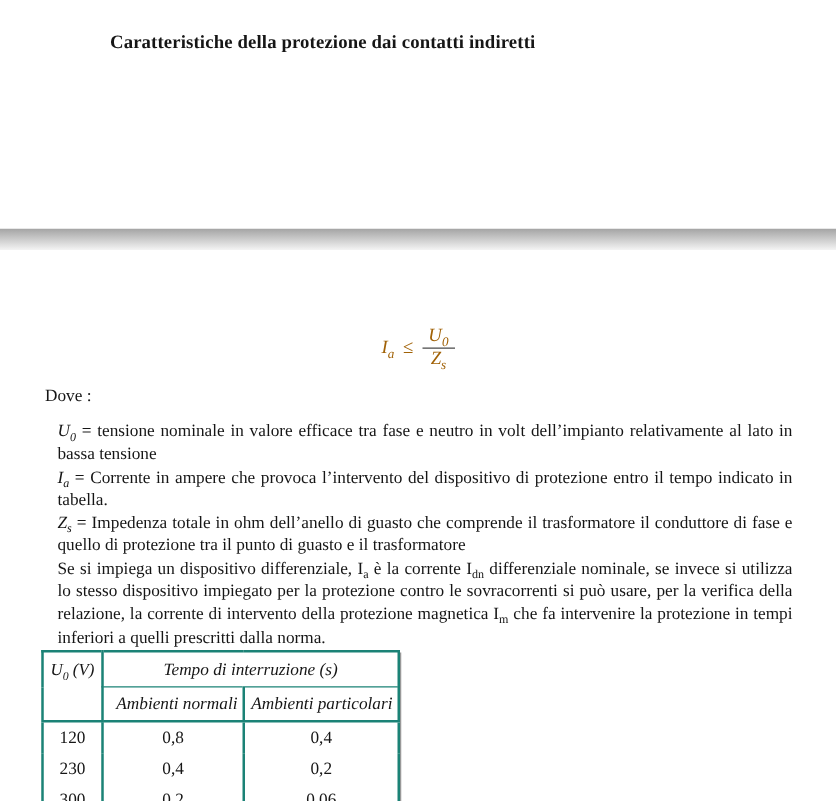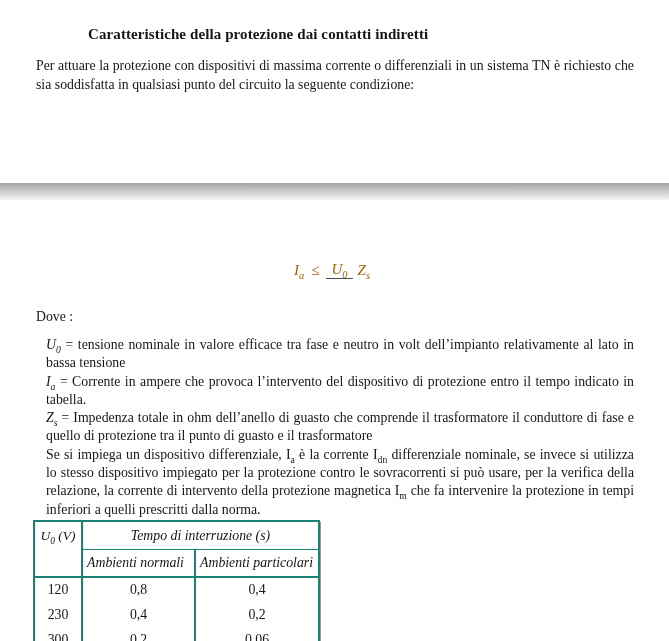--- a/index.html
+++ b/index.html
@@ -27,21 +27,21 @@
   .band{
     position:absolute;left:0;top:183px;width:669px;height:17px;
     background:linear-gradient(to bottom,var(--band-top),var(--band-bottom));
   }
   .formula{
     position:absolute;left:0;top:261px;width:669px;
     display:flex;justify-content:center;align-items:center;
     color:#a16207;font-size:15px;font-style:italic;
   }
   .formula .op{margin:0 2px 0 7px;font-style:normal;}
-  .formula .frac{display:inline-flex;flex-direction:row;align-items:center;margin-left:5px;}
+  .formula .frac{display:inline-flex;flex-direction:column;align-items:center;margin-left:5px;}
   .formula .num,.formula .den{padding:0 5px;line-height:17px;}
   .formula .num{border-bottom:1px solid #4a4a4a;}
 
   .where{position:absolute;left:36px;top:309px;font-size:13.8px;}
   .defs{
     position:absolute;left:36px;top:336px;width:598px;
     font-size:13.8px;line-height:18.3px;
   }
   .def{text-align:justify;margin-left:10px;}
 
@@ -56,34 +56,33 @@
     border:2px solid var(--teal);
     box-shadow:1px 2px 0 rgba(70,70,70,.55);
   }
   th,td{padding:4px;font-weight:normal;}
   th{font-style:italic;}
   .c-u0{
     vertical-align:top;text-align:center;font-size:13.5px;line-height:19px;
     border-right:2px solid var(--teal);border-bottom:2px solid var(--teal);
   }
   .c-span{text-align:center;font-size:13.8px;line-height:19px;border-bottom:1px solid var(--teal);}
-  .c-sub{text-align:left;font-size:13.8px;line-height:18px;border-bottom:2px solid var(--teal);}
+  .c-sub{text-align:right;font-size:13.8px;line-height:18px;border-bottom:2px solid var(--teal);}
   .c-sub2{border-left:2px solid var(--teal);}
   tbody td{text-align:center;font-size:13.8px;line-height:16.8px;}
   tbody td:first-child{border-right:2px solid var(--teal);}
   tbody td:last-child{border-left:2px solid var(--teal);}
 </style>
 </head>
 <body>
 
 <div class="doc">
 
   <div class="title">Caratteristiche della protezione dai contatti indiretti</div>
 
-  <div class="intro">Per attuare la protezione con dispositivi di massima corrente o differenziali in un sistema TN è richiesto che sia soddisfatta in qualsiasi punto del circuito la seguente condizione:</div>
 
   <div class="band"></div>
 
   <div class="formula">
     <span><span>I</span><span class="s-isub">a</span></span>
     <span class="op">≤</span>
     <span class="frac">
       <span class="num"><span>U</span><span class="s-isub">0</span></span>
       <span class="den"><span>Z</span><span class="s-isub">s</span></span>
     </span>

